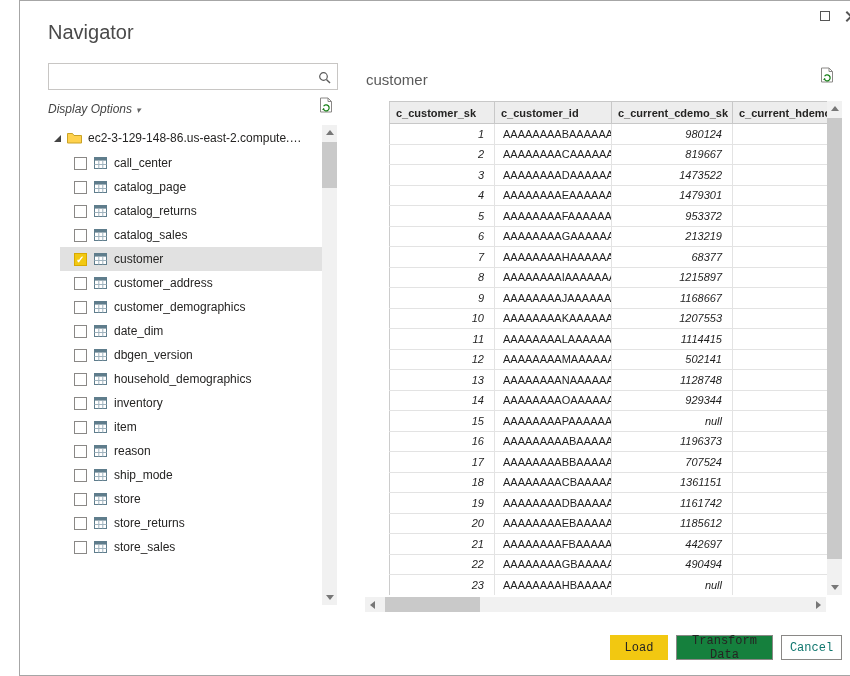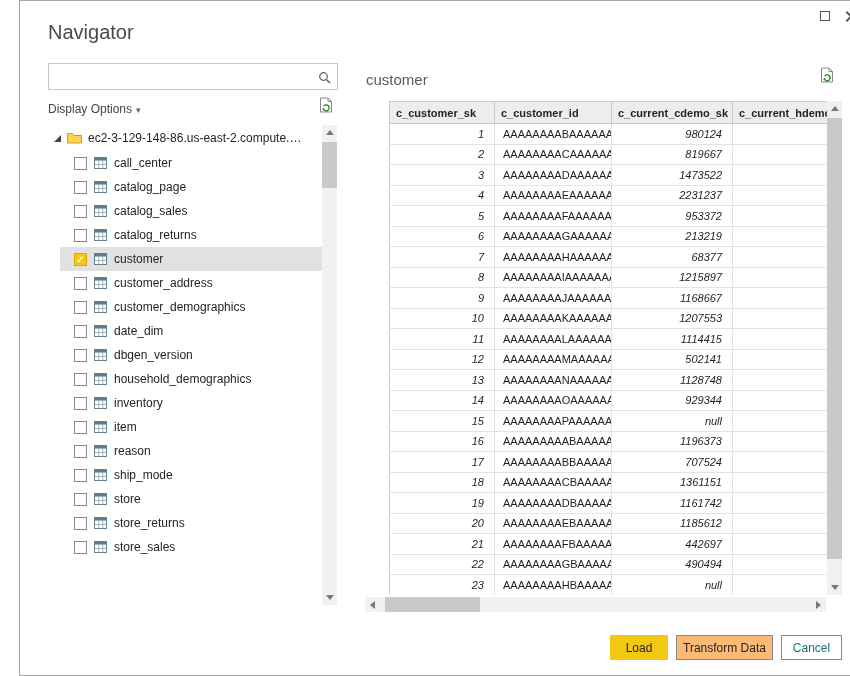--- a/index.html
+++ b/index.html
@@ -23,21 +23,21 @@
            color:#4A4A4A; }
 
   
   .searchbox { position:absolute; left:28px; top:62px; width:290px; height:27px;
                border:1px solid #C8C6C4; background:#fff; }
   .searchbox input { position:absolute; left:6px; top:1px; width:258px; height:23px;
                border:none; outline:none; font-size:12px; font-family:"Liberation Sans",sans-serif; }
   .search-icon { position:absolute; right:6px; top:6px; cursor:pointer; }
 
   .options-row { position:absolute; left:28px; top:98px; width:290px; height:20px; }
-  .display-options { font-size:12px; color:#444; cursor:pointer; }
+  .display-options { font-size:12px; color:#444; cursor:pointer;font-style:italic; }
   .caret { font-size:9px; color:#666; margin-left:4px; }
   .refresh-left { position:absolute; right:4px; top:-2px; cursor:pointer; }
 
   .tree { position:absolute; left:28px; top:124px; width:274px; height:482px;
           overflow:hidden; }
   .tree-root { height:26px; display:flex; align-items:center; padding-left:6px;
                cursor:pointer; }
   .tri-exp { width:0; height:0; border-left:7px solid transparent;
              border-bottom:7px solid #444; margin-right:6px; }
   .folder-icon { margin-right:6px; display:flex; }
@@ -81,25 +81,25 @@
        border-right:1px solid #E3E3E3; border-bottom:1px solid #E3E3E3;
        white-space:nowrap; overflow:hidden; }
   td.num { font-style:italic; text-align:right; }
   td.id { text-align:left; }
 
   .right-sb { left:807px; top:100px; width:15px; height:494px; }
   .h-sb { left:345px; top:596px; width:461px; height:15px; }
 
   
   .footer-btn { position:absolute; top:634px; height:25px; font-size:12px;
-       font-family:Liberation Sans, sans-serif; cursor:pointer;
+       font-family:Liberation Mono, monospace; cursor:pointer;
        display:flex; align-items:center; justify-content:center; }
   .btn-load { left:590px; width:58px; background:#F2C811; border:1px solid #F2C811;
        color:#252423; }
-  .btn-transform { left:656px; width:97px; background:#fdba74; border:1px solid #8A8886;
+  .btn-transform { left:656px; width:97px; background:#15803d; border:1px solid #8A8886;
        color:#252423; }
   .btn-cancel { left:761px; width:61px; background:#fff; border:1px solid #8A8886;
        color:#0f766e; }
 </style>
 </head>
 <body>
 
 <div class="dialog">
 
   <span class="win-btn btn-max">
@@ -178,35 +178,35 @@
     <span class="checkbox"></span>
     <span class="table-icon">
       <svg width="13" height="12" viewBox="0 0 13 12">
         <rect x="0.5" y="0.5" width="12" height="11" fill="#fff" stroke="#5F7D8C"></rect>
         <rect x="1" y="1" width="11" height="2.6" fill="#5F7D8C"></rect>
         <line x1="4.8" y1="3.5" x2="4.8" y2="11.5" stroke="#9FB3BE"></line>
         <line x1="8.8" y1="3.5" x2="8.8" y2="11.5" stroke="#9FB3BE"></line>
         <line x1="0.5" y1="7.5" x2="12.5" y2="7.5" stroke="#9FB3BE"></line>
       </svg>
     </span>
+    <span class="tree-label">catalog_returns</span>
+  </div>
+
+  <div class="tree-item">
+    <span class="checkbox"></span>
+    <span class="table-icon">
+      <svg width="13" height="12" viewBox="0 0 13 12">
+        <rect x="0.5" y="0.5" width="12" height="11" fill="#fff" stroke="#5F7D8C"></rect>
+        <rect x="1" y="1" width="11" height="2.6" fill="#5F7D8C"></rect>
+        <line x1="4.8" y1="3.5" x2="4.8" y2="11.5" stroke="#9FB3BE"></line>
+        <line x1="8.8" y1="3.5" x2="8.8" y2="11.5" stroke="#9FB3BE"></line>
+        <line x1="0.5" y1="7.5" x2="12.5" y2="7.5" stroke="#9FB3BE"></line>
+      </svg>
+    </span>
     <span class="tree-label">catalog_sales</span>
-  </div>
-
-  <div class="tree-item">
-    <span class="checkbox"></span>
-    <span class="table-icon">
-      <svg width="13" height="12" viewBox="0 0 13 12">
-        <rect x="0.5" y="0.5" width="12" height="11" fill="#fff" stroke="#5F7D8C"></rect>
-        <rect x="1" y="1" width="11" height="2.6" fill="#5F7D8C"></rect>
-        <line x1="4.8" y1="3.5" x2="4.8" y2="11.5" stroke="#9FB3BE"></line>
-        <line x1="8.8" y1="3.5" x2="8.8" y2="11.5" stroke="#9FB3BE"></line>
-        <line x1="0.5" y1="7.5" x2="12.5" y2="7.5" stroke="#9FB3BE"></line>
-      </svg>
-    </span>
-    <span class="tree-label">catalog_returns</span>
   </div>
 
   <div class="tree-item selected">
     <span class="checkbox checked"></span>
     <span class="table-icon">
       <svg width="13" height="12" viewBox="0 0 13 12">
         <rect x="0.5" y="0.5" width="12" height="11" fill="#fff" stroke="#5F7D8C"></rect>
         <rect x="1" y="1" width="11" height="2.6" fill="#5F7D8C"></rect>
         <line x1="4.8" y1="3.5" x2="4.8" y2="11.5" stroke="#9FB3BE"></line>
         <line x1="8.8" y1="3.5" x2="8.8" y2="11.5" stroke="#9FB3BE"></line>
@@ -442,21 +442,21 @@
   <tr>
     <td class="num">3</td>
     <td class="id">AAAAAAAADAAAAAAA</td>
     <td class="num">1473522</td>
     <td class="num">62</td>
   </tr>
 
   <tr>
     <td class="num">4</td>
     <td class="id">AAAAAAAAEAAAAAAA</td>
-    <td class="num">2231237</td>
+    <td class="num">1479301</td>
     <td class="num">39</td>
   </tr>
 
   <tr>
     <td class="num">5</td>
     <td class="id">AAAAAAAAFAAAAAAA</td>
     <td class="num">953372</td>
     <td class="num">44</td>
   </tr>
 

